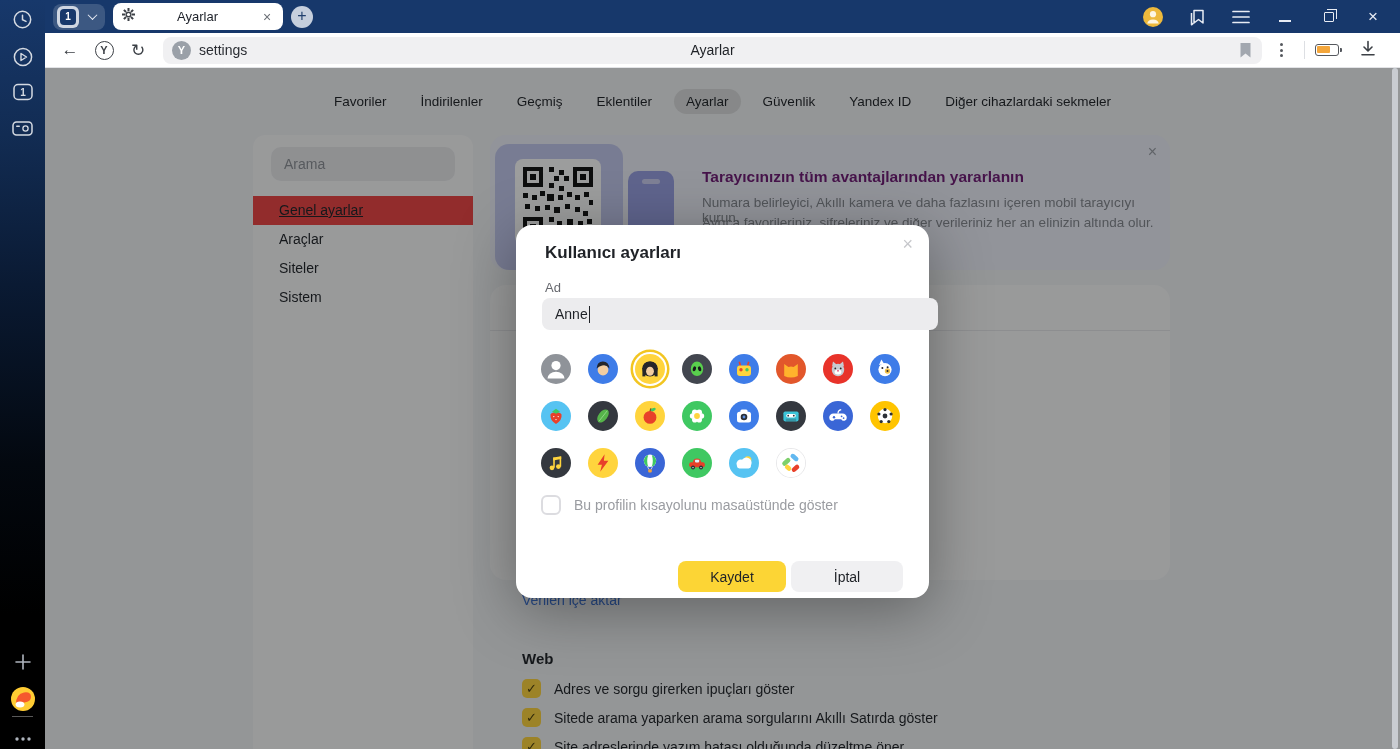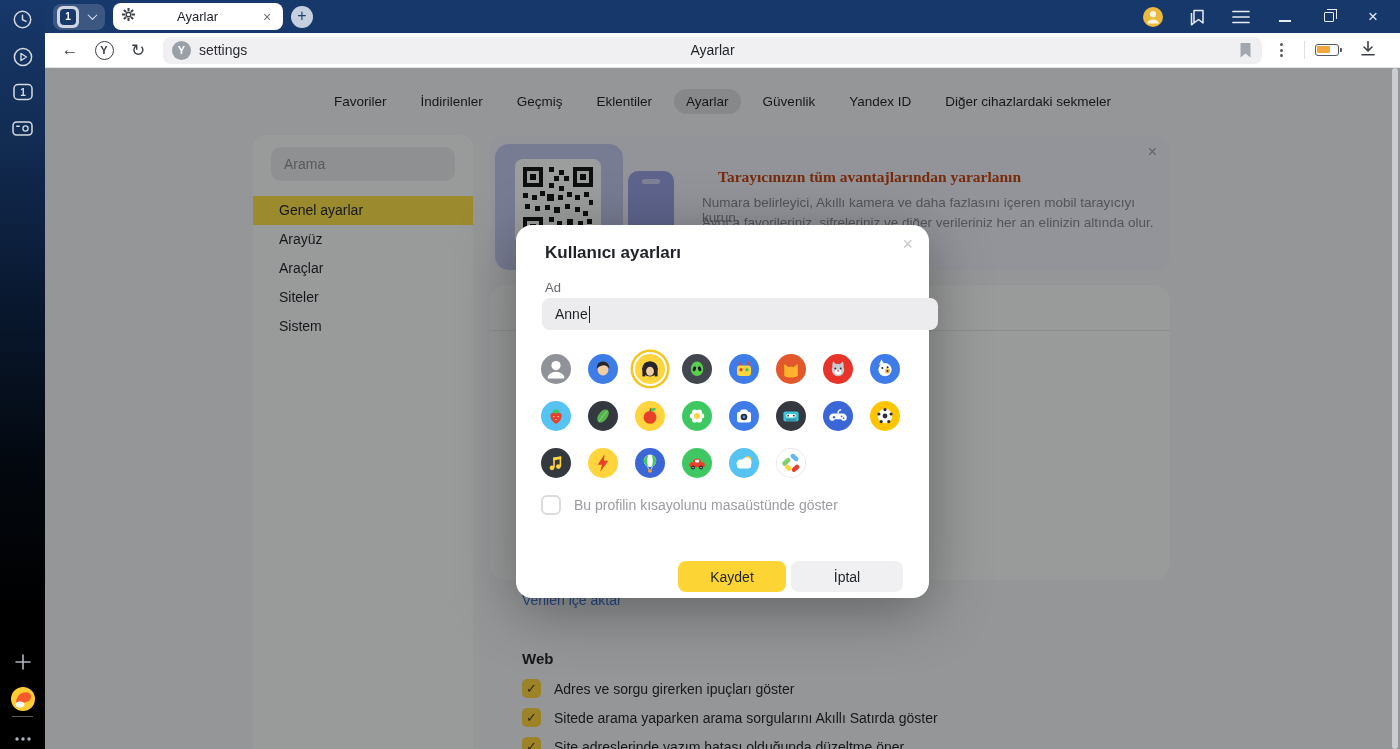--- a/index.html
+++ b/index.html
@@ -61,30 +61,30 @@
   
   .ptabs { position:absolute; left:0; top:21px; width:100%; display:flex; justify-content:center; gap:10px; }
   .ptab { font-size:13.5px; color:#1f2227; padding:5px 12px; border-radius:14px; white-space:nowrap; cursor:pointer; }
   .ptab.active { background:#dcddde; }
 
   
   .snav { position:absolute; left:208px; top:67px; width:220px; height:614px; background:#fafafb; border-radius:12px 12px 0 0; }
   .snav-search { position:absolute; left:18px; top:12px; width:184px; height:34px; background:#e9e9ec; border-radius:10px; display:flex; align-items:center; padding-left:13px; font-size:14px; color:#8d9096; cursor:text; }
   .snav-items { position:absolute; left:0; top:61px; width:220px; }
   .snav-item { height:29px; line-height:29px; padding-left:26px; font-size:14px; color:#1f2227; cursor:pointer; }
-  .snav-item.active { background:#fde047; }
+  .snav-item.active { background:#ef4444;text-decoration:underline; }
 
   
   .banner { position:absolute; left:445px; top:67px; width:680px; height:135px; background:#eef0fa; border-radius:16px; overflow:hidden; }
   .illus-bg { position:absolute; left:5px; top:9px; width:128px; height:126px; background:#c4c8ef; border-radius:14px; }
   .qrbox { position:absolute; left:25px; top:24px; width:86px; height:86px; background:#fff; border-radius:8px; display:flex; align-items:center; justify-content:center; }
   .phone { position:absolute; left:138px; top:36px; width:46px; height:92px; background:#9aa0e4; border-radius:10px; }
   .phone .spk { position:absolute; left:14px; top:8px; width:18px; height:5px; border-radius:3px; background:#cdd0f4; }
   .phone .cam { position:absolute; left:13px; bottom:10px; width:20px; height:20px; border-radius:50%; background:#b6baee; }
-  .banner-title { position:absolute; left:228px; top:33px; font-size:15.5px; font-weight:bold; color:#c2410c;font-family:Liberation Serif, serif; }
+  .banner-title { position:absolute; left:212px; top:33px; font-size:15.5px; font-weight:bold; color:#701a75; }
   .banner-line { position:absolute; left:212px; font-size:13.5px; color:#84878e; }
   .banner-line.l1 { top:60px; } .banner-line.l2 { top:80px; }
   .banner-close { position:absolute; right:13px; top:8px; font-size:16px; color:#9b9ea6; cursor:pointer; }
 
   
   .card { position:absolute; left:445px; top:217px; width:680px; height:295px; background:#fafafb; border-radius:16px; }
   .card .divider { position:absolute; left:0; top:45px; width:100%; height:1px; background:#e7e7ea; }
 
   .import-link { position:absolute; left:477px; top:524px; font-size:14px; color:#3d74d8; cursor:pointer; }
   .web-head { position:absolute; left:477px; top:582px; font-size:15px; font-weight:bold; color:#1f2227; }
@@ -265,21 +265,20 @@
         <div class="ptab active">Ayarlar</div>
         <div class="ptab">Güvenlik</div>
         <div class="ptab">Yandex ID</div>
         <div class="ptab">Diğer cihazlardaki sekmeler</div>
       </div>
 
     <div class="snav">
       <div class="snav-search">Arama</div>
       <div class="snav-items" id="snav-items">
           <div class="snav-item active">Genel ayarlar</div>
-          <div class="snav-item">Arayüz</div>
           <div class="snav-item">Araçlar</div>
           <div class="snav-item">Siteler</div>
           <div class="snav-item">Sistem</div>
         </div>
     </div>
 
     <div class="banner">
       <div class="illus-bg"></div>
       <div class="qrbox">
         <svg width="70" height="70" viewBox="0 0 70 70">

